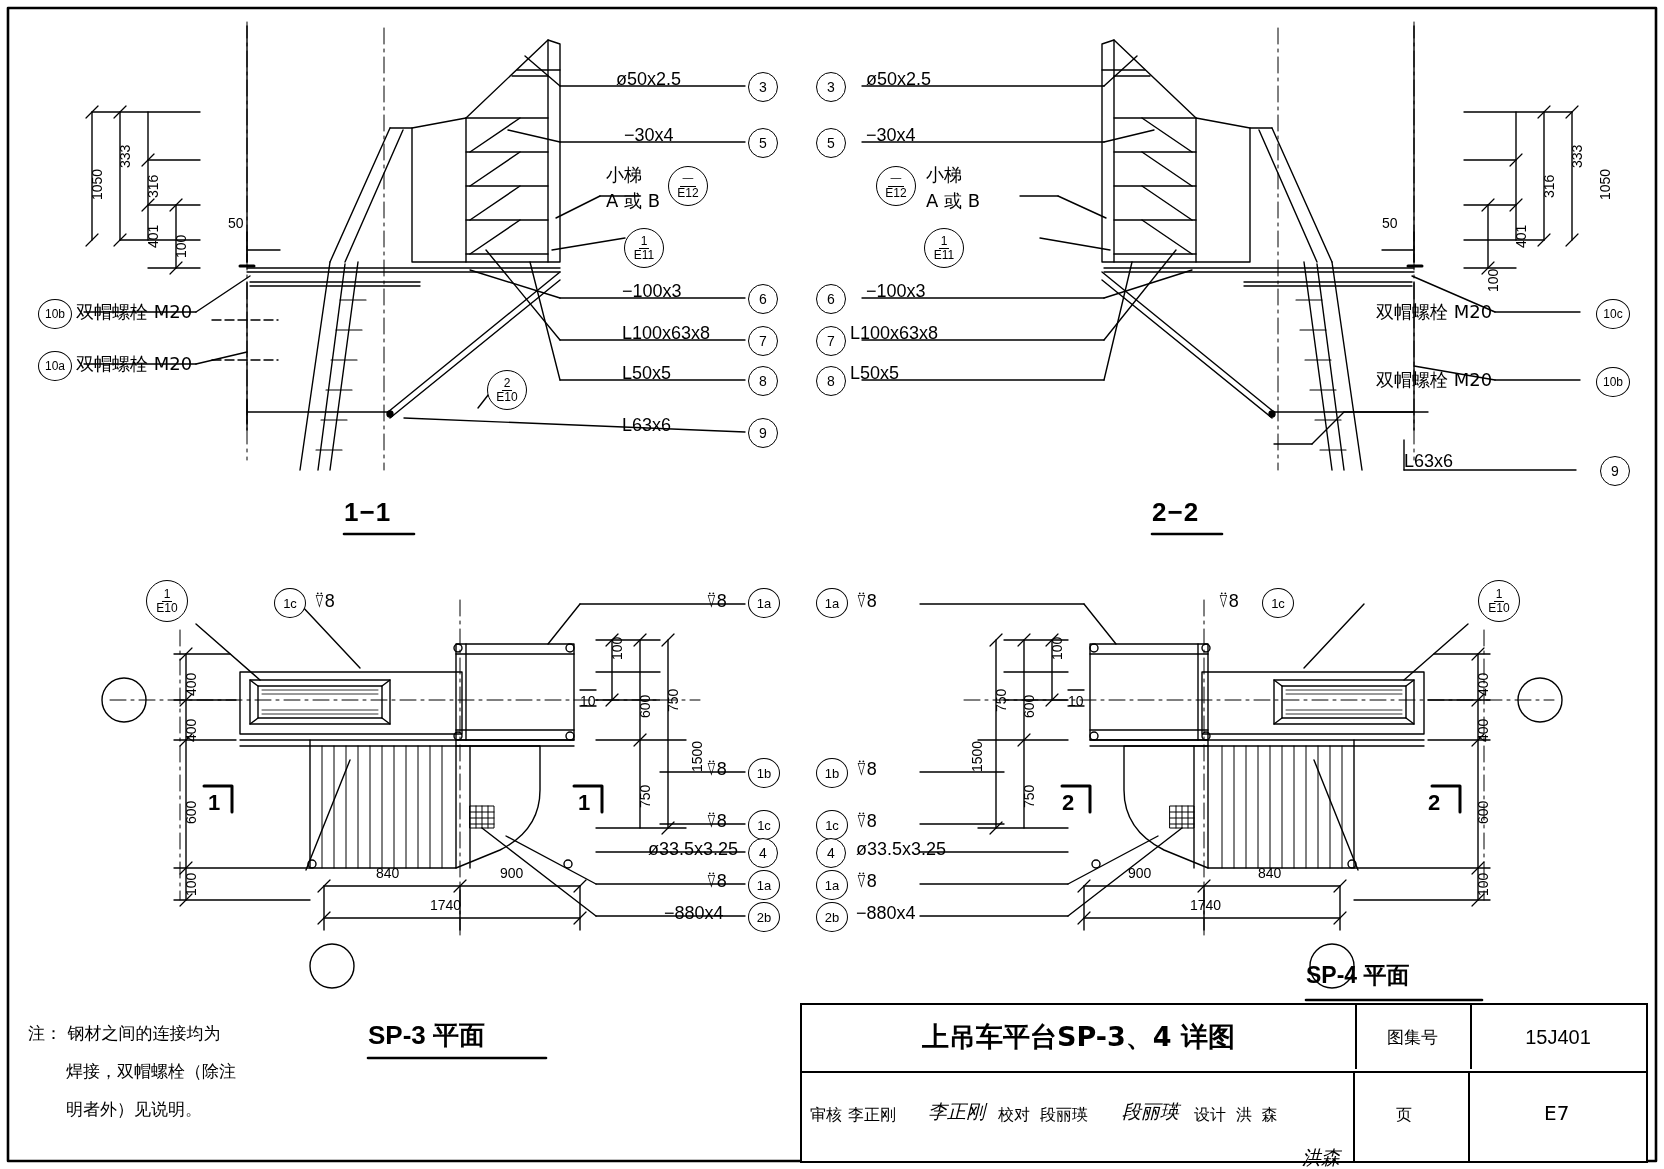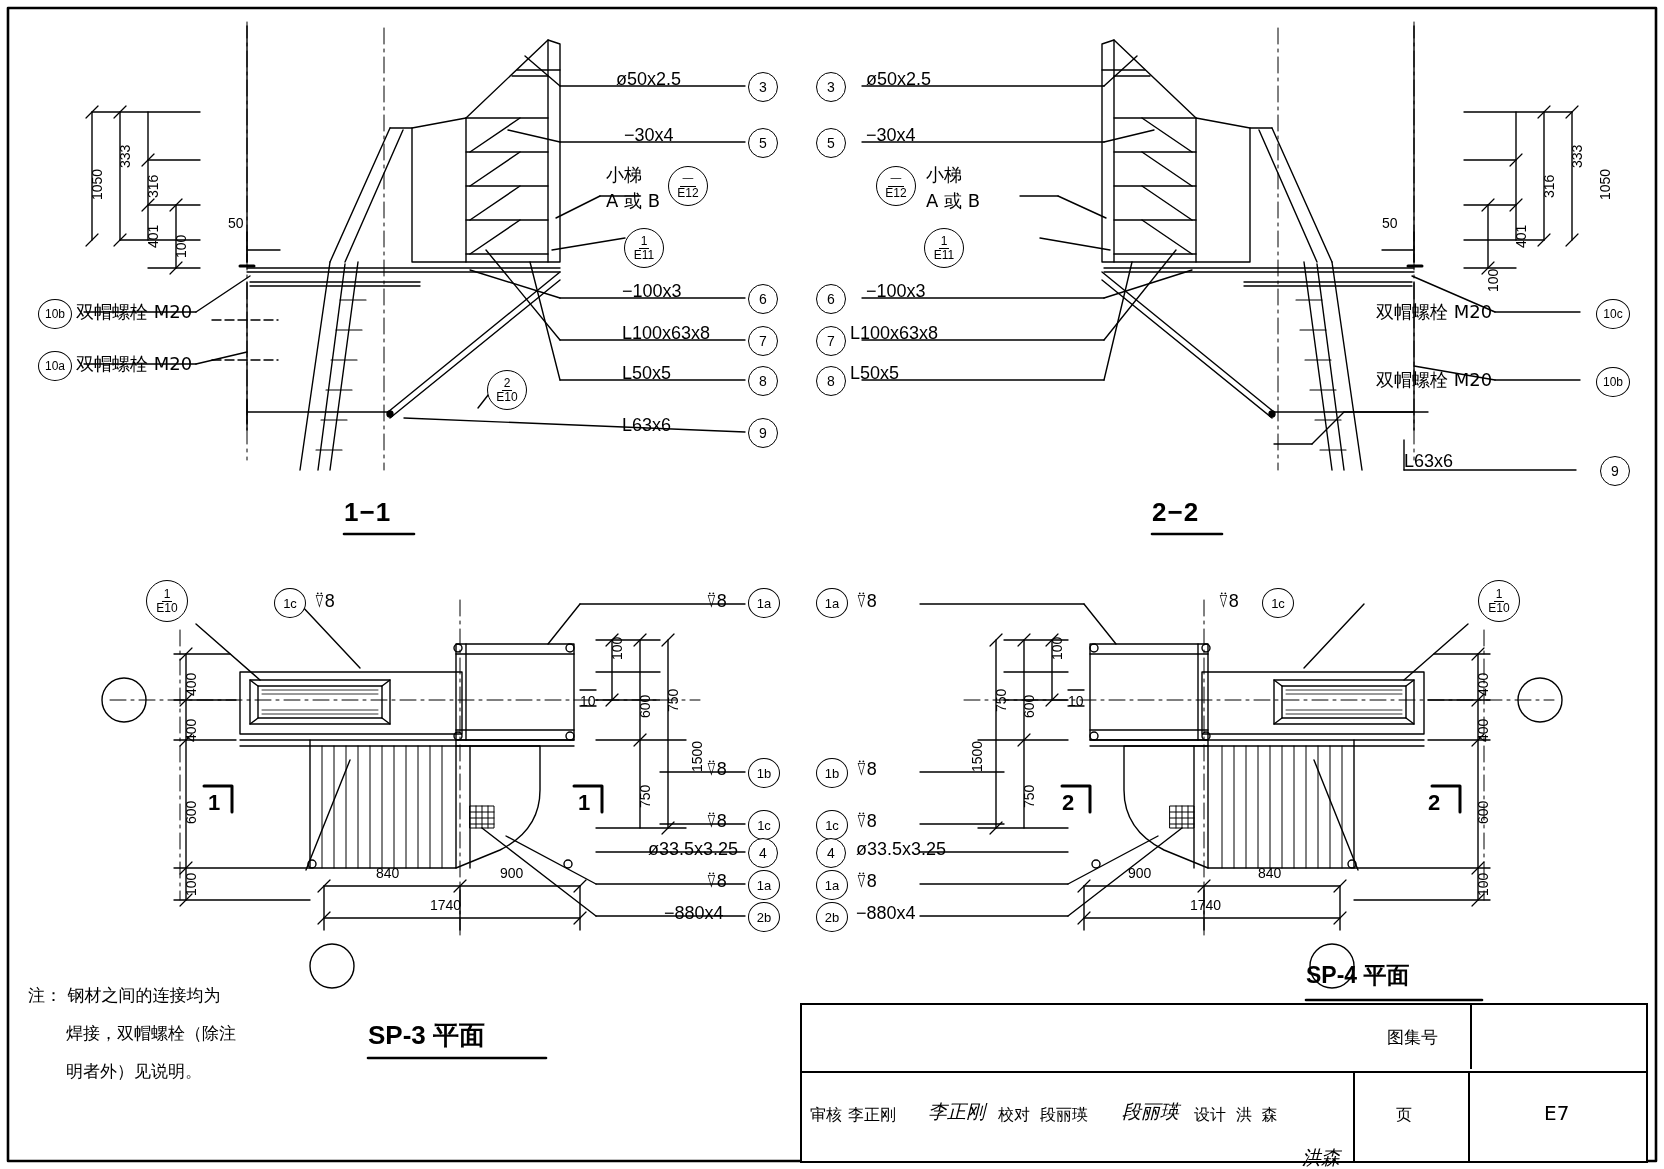--- a/index.html
+++ b/index.html
@@ -14,21 +14,21 @@
         transform-origin:0 0;transform:rotate(-90deg);}
   .title{position:absolute;white-space:nowrap;font-weight:bold;}
   .bub{position:absolute;border:1.6px solid #000;border-radius:50%;
        display:flex;align-items:center;justify-content:center;
        font-size:14px;background:#fff;}
   .bub2{position:absolute;border:1.6px solid #000;border-radius:50%;
         display:flex;flex-direction:column;align-items:center;justify-content:center;
         font-size:12px;background:#fff;line-height:1.05;}
   .bub2 .b{border-bottom:1.2px solid #000;padding:0 2px;}
   .sect{position:absolute;font-size:26px;font-weight:bold;letter-spacing:1px;}
-  .note{position:absolute;font-size:17px;line-height:1.55;font-family:"DejaVu Sans",sans-serif;}
+  .note{position:absolute;font-size:17px;line-height:1.55;font-family:"DejaVu Sans",sans-serif;margin-top:38px;}
   .tbl{position:absolute;left:800px;top:1003px;width:848px;height:160px;
        border:2.5px solid #000;box-sizing:border-box;background:#fff;}
   .tbl .row1{position:absolute;left:0;top:0;right:0;height:66px;border-bottom:2px solid #000;}
   .tbl .mt{position:absolute;left:0;top:0;width:553px;height:64px;
            display:flex;align-items:center;justify-content:center;
            font-size:27px;font-weight:bold;font-family:"DejaVu Sans",sans-serif;
            border-right:2px solid #000;}
   .tbl .c2{position:absolute;left:553px;top:0;width:115px;height:64px;
            display:flex;align-items:center;justify-content:center;font-size:17px;
            border-right:2px solid #000;font-family:"DejaVu Sans",sans-serif;}
@@ -643,21 +643,23 @@
   <div class="sect" style="left:1428px;top:790px;font-size:22px;">2</div>
 
   <div class="title cn" style="left:1306px;top:960px;font-size:23px;">SP-4  平面</div>
 
   <div class="note" style="left:28px;top:982px;">注： 钢材之间的连接均为</div>
   <div class="note" style="left:66px;top:1020px;">焊接，双帽螺栓（除注</div>
   <div class="note" style="left:66px;top:1058px;">明者外）见说明。</div>
 
   <div class="tbl">
     <div class="row1">
+      <div class="mt">上吊车平台SP-3、4 详图</div>
       <div class="c2">图集号</div>
+      <div class="c3">15J401</div>
     </div>
     <div class="row2">
       <div class="vline" style="left:551px;top:0;bottom:0;"></div>
       <div class="vline" style="left:666px;top:0;bottom:0;"></div>
       <div class="cellL" style="left:8px;top:34px;font-family:Liberation Serif, serif;">审核</div>
       <div class="cellL" style="left:46px;top:34px;">李正刚</div>
       <div class="sig" style="left:126px;top:28px;">李正刚</div>
       <div class="cellL" style="left:196px;top:34px;">校对</div>
       <div class="cellL" style="left:238px;top:34px;">段丽瑛</div>
       <div class="sig" style="left:320px;top:28px;">段丽瑛</div>

